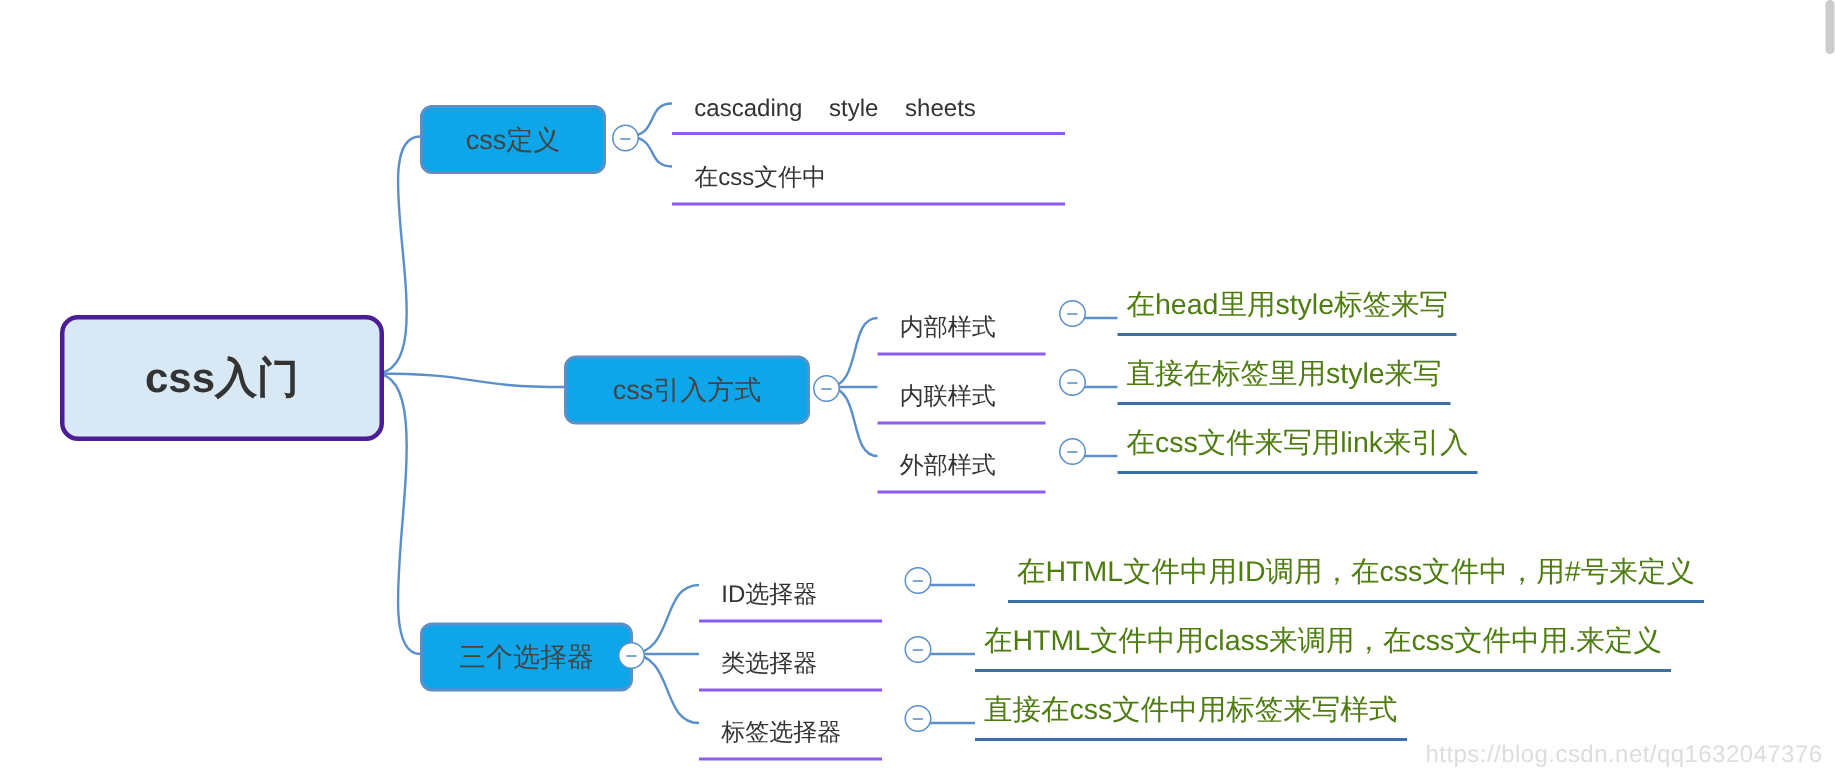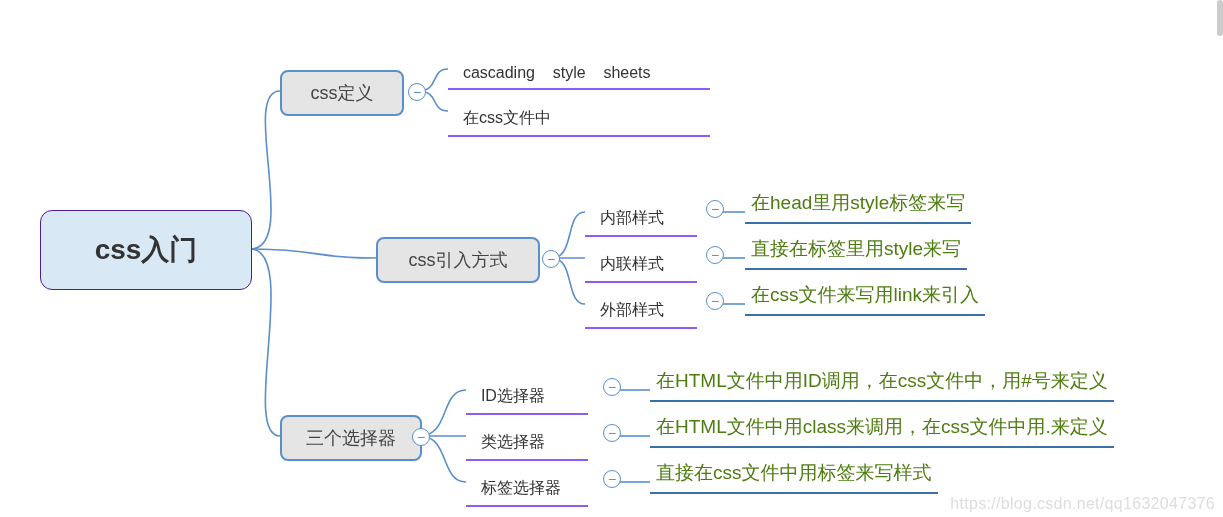--- a/index.html
+++ b/index.html
@@ -1,18 +1,18 @@
 <!DOCTYPE html>
 <html><head>
 <meta charset="utf-8">
 <style>
   html,body{margin:0;padding:0;width:1223px;height:517px;background:#fff;font-family:"Microsoft YaHei","PingFang SC",Arial,sans-serif;overflow:hidden}
   svg{position:absolute;left:0;top:0;pointer-events:none}
-  .root{position:absolute;left:40px;top:210px;width:210px;height:78px;background:#d9e8f5;border:1px solid #4c1d95;border-radius:12px;display:flex;align-items:center;justify-content:center;font-size:28px;font-weight:600;color:#333}
-  .node{position:absolute;background:#e5e5e5;border:2px solid #5a8fc9;border-radius:8px;display:flex;align-items:center;justify-content:center;font-size:18px;color:#444;padding:0 10px;height:42px}
+  .root{position:absolute;left:40px;top:210px;width:210px;height:78px;background:#d9e8f5;border:3px solid #4c1d95;border-radius:12px;display:flex;align-items:center;justify-content:center;font-size:28px;font-weight:600;color:#333}
+  .node{position:absolute;background:#0ea5e9;border:2px solid #5a8fc9;border-radius:8px;display:flex;align-items:center;justify-content:center;font-size:18px;color:#444;padding:0 10px;height:42px}
   .leaf{position:absolute;font-size:16px;color:#333;border-bottom:2px solid #8b5cf6;padding:0 6px 6px 6px;white-space:pre}
   .detail{position:absolute;font-size:19px;color:#4d7c0f;border-bottom:2px solid #3b6fa8;padding:0 6px 6px 6px;white-space:nowrap}
   .collapse{position:absolute;width:16px;height:16px;border:1px solid #5a8fc9;border-radius:50%;background:#fff;display:flex;align-items:center;justify-content:center;font-size:14px;line-height:1;color:#5a8fc9;user-select:none}
   .wm{position:absolute;right:8px;bottom:4px;font-size:16px;color:#ddd;letter-spacing:.3px}
   .bar{position:absolute;right:0;top:0;width:6px;height:36px;background:#ccc;border-radius:3px}
 </style>
 </head>
 <body>
 
 <svg width="1223" height="517">
@@ -107,21 +107,21 @@
 <div class="collapse" style="left:412px;top:428px">
     <span>−</span>
   </div>
 
 <div class="leaf" style="left:466px;top:368px;width:110px">
   <span>ID选择器</span>
 </div>
 <div class="collapse" style="left:603px;top:378px">
     <span>−</span>
   </div>
-<div class="detail" style="left:650px;top:368px">
+<div class="detail" style="left:672px;top:368px">
   <span>在HTML文件中用ID调用，在css文件中，用#号来定义</span>
 </div>
 
 <div class="leaf" style="left:466px;top:414px;width:110px">
   <span>类选择器</span>
 </div>
 <div class="collapse" style="left:603px;top:424px">
     <span>−</span>
   </div>
 <div class="detail" style="left:650px;top:414px">

